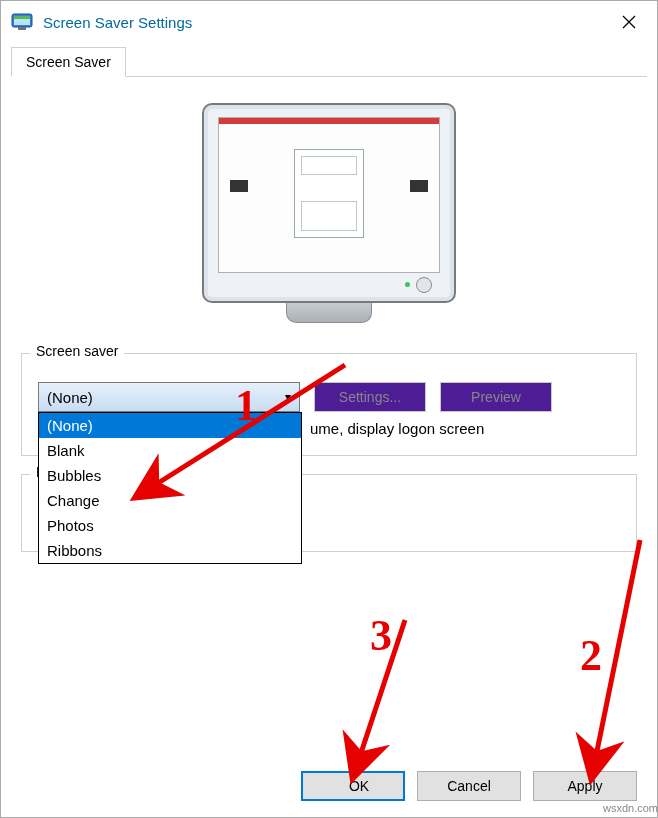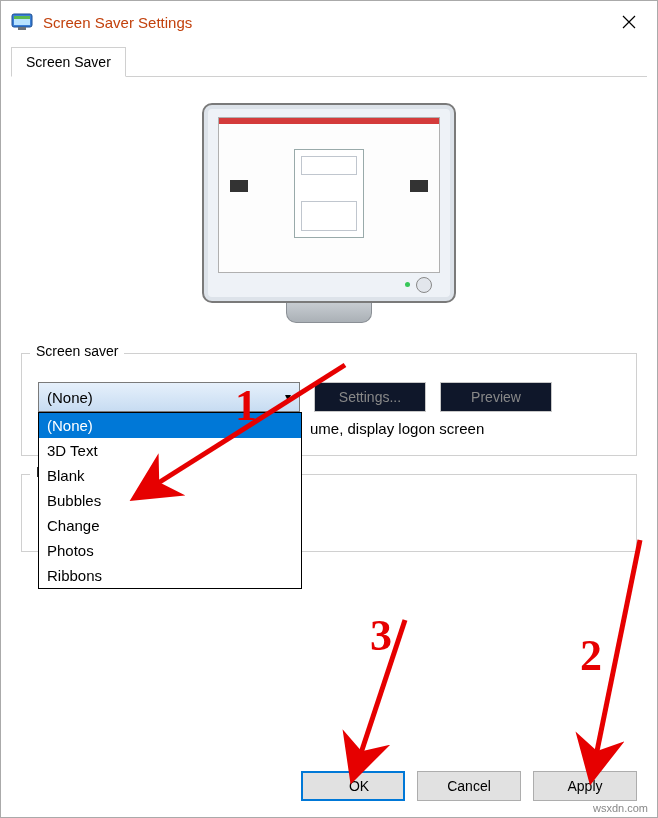--- a/index.html
+++ b/index.html
@@ -3,21 +3,21 @@
 <meta charset="utf-8">
 <style>
   * { box-sizing: border-box; font-family: "Segoe UI", Tahoma, sans-serif; }
   body { margin: 0; background: #fff; width: 658px; height: 818px; overflow: hidden; position: relative; }
   .window { width: 658px; height: 818px; border: 1px solid #aaa; background: #fff; display: flex; flex-direction: column; }
 
   
   .titlebar { height: 42px; display: flex; align-items: center; padding: 0 4px 0 10px; }
   .titlebar .icon-wrap { width: 22px; height: 18px; position: relative; margin-right: 10px; flex-shrink: 0; }
   .titlebar .icon-wrap svg { width: 22px; height: 18px; }
-  .titlebar .title { font-size: 15px; color: #c2410c; flex: 1; }
+  .titlebar .title { font-size: 15px; color: #0369a1; flex: 1; }
   .titlebar .close { width: 48px; height: 36px; display: flex; align-items: center; justify-content: center; color: #000; font-size: 18px; }
 
   
   .tabrow { margin: 4px 10px 0 10px; border-bottom: 1px solid #d0d0d0; display: flex; }
   .tab { border: 1px solid #d0d0d0; border-bottom: 1px solid #fff; background: #fff; padding: 6px 14px; font-size: 14px; color: #000; margin-bottom: -1px; }
 
   
   .client { flex: 1; padding: 10px 20px 12px 20px; display: flex; flex-direction: column; position: relative; }
 
   
@@ -51,41 +51,41 @@
     justify-content: space-between; padding: 13px 8px; font-size: 15px; color: #000; position: relative;
   }
   .dropdown .caret { font-size: 12px; }
   .dropdown-list {
     position: absolute; left: -1px; top: 29px; width: 264px;
     border: 1px solid #000; background: #fff; z-index: 20;
   }
   .dropdown-list .opt { padding: 4px 8px; font-size: 15px; cursor: default; }
   .dropdown-list .opt.selected { background: #0078d7; color: #fff; }
   .flatbtn {
-    height: 30px; width: 112px; border: 1px solid #c8c8c8; background: #0f172a;
+    height: 30px; width: 112px; border: 1px solid #c8c8c8; background: #4c1d95;
     display: flex; align-items: center; justify-content: center; font-size: 14px; color: #888;
   }
 
   
   .resume-row { display: flex; align-items: center; gap: 10px; margin-top: 8px; font-size: 15px; color: #000; padding-left: 272px; }
 
   
   .pm-text { font-size: 15px; line-height: 1.5; }
   .pm-link { color: #0066cc; text-decoration: underline; font-size: 15px; margin-top: 12px; display: inline-block; }
 
   
   .btnbar { display: flex; gap: 12px; justify-content: flex-end; padding: 12px 20px 16px; }
   .winbtn { width: 104px; height: 30px; border: 1px solid #adadad; background: #e1e1e1; font-size: 14px; display: flex; align-items: center; justify-content: center; }
   .winbtn.focus { border: 2px solid #0078d7; padding-left: 12px; }
 
   
   .overlay { position: absolute; left: 0; top: 0; right: 0; bottom: 0; pointer-events: none; z-index: 50; }
   .ann-num { position: absolute; font-size: 44px; font-family: "Segoe Script","Comic Sans MS",cursive; color: #e60000; font-weight: bold; }
 
-  .watermark { position: absolute; right: 10px; bottom: 4px; font-size: 11px; color: #888; z-index: 60; }
+  .watermark { position: absolute; right: 0; bottom: 4px; font-size: 11px; color: #888; z-index: 60; }
 </style>
 </head>
 <body>
 
 <div class="window">
 
   <div class="titlebar">
     <span class="icon-wrap">
       <svg viewBox="0 0 22 18">
         <rect x="1" y="1" width="20" height="13" rx="2" fill="#3a7fd6" stroke="#1b4e92"></rect>
@@ -128,21 +128,20 @@
     </div>
 
     <div class="group">
       <span class="legend">Screen saver</span>
       <div class="row1">
         <div class="dropdown">
           <span>(None)</span>
           <span class="caret">▾</span>
           <div class="dropdown-list">
             <div class="opt selected">(None)</div>
-            <div class="opt">3D Text</div>
             <div class="opt">Blank</div>
             <div class="opt">Bubbles</div>
             <div class="opt">Change</div>
             <div class="opt">Photos</div>
             <div class="opt">Ribbons</div>
           </div>
         </div>
         <div class="flatbtn">Settings...</div>
         <div class="flatbtn">Preview</div>
       </div>

